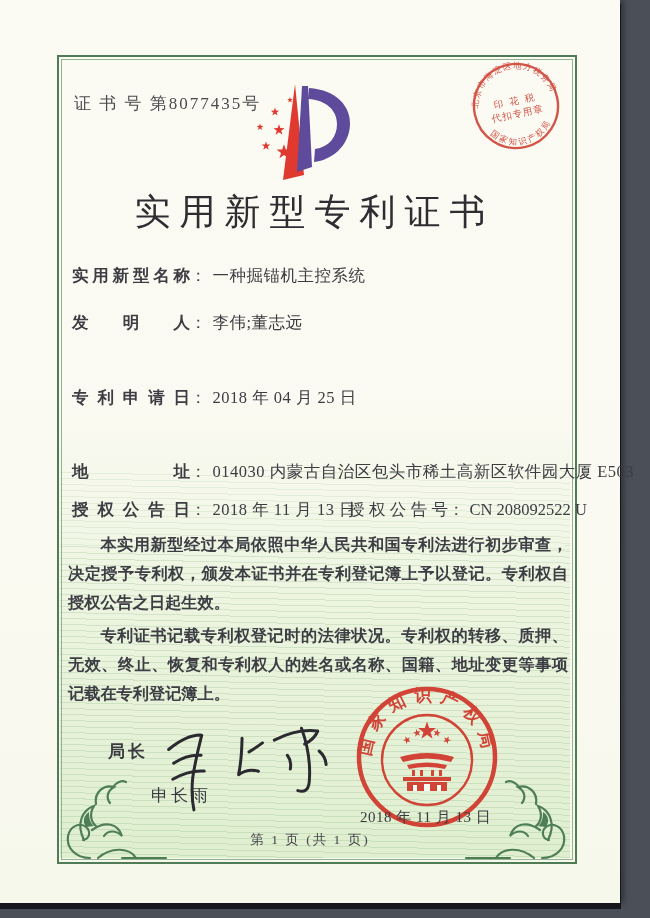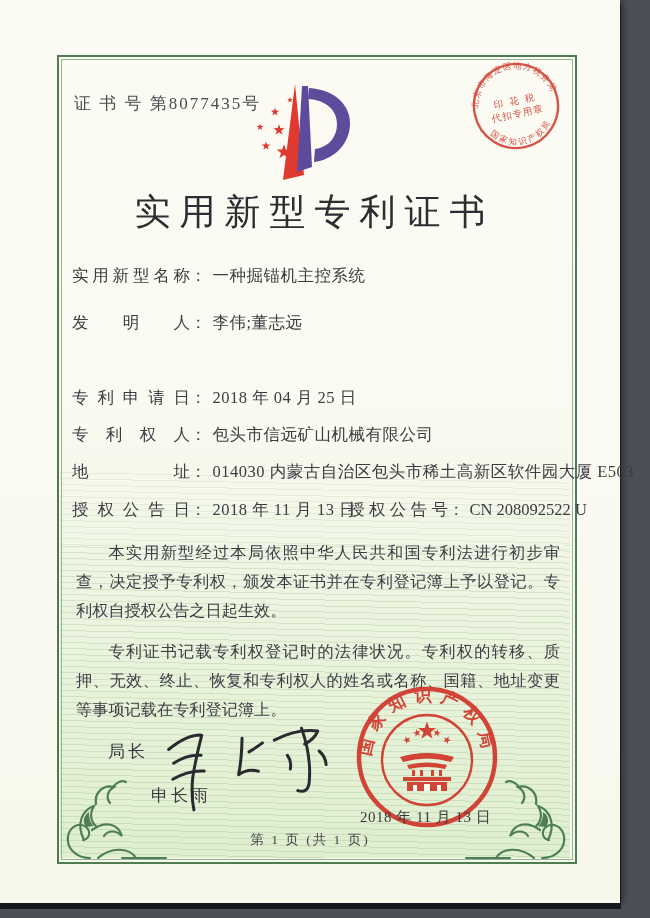--- a/index.html
+++ b/index.html
@@ -46,34 +46,34 @@
   }
   .logo{position:absolute;left:252px;top:80px;}
   .tax-stamp{
     position:absolute;left:468px;top:58px;transform:rotate(-12deg);opacity:.92;
   }
   .title{
     position:absolute;left:0;top:188px;width:620px;text-align:center;
     font-size:36px;color:#2d2d32;letter-spacing:9px;text-indent:9px;font-weight:400;
   }
   .row{position:absolute;left:72px;font-size:16.5px;color:#3c3c42;white-space:nowrap;}
-  .row .lbl{display:inline-block;width:118px;text-align:justify;text-align-last:justify;}
+  .row .lbl{display:inline-block;width:118px;text-align:justify;text-align-last:justify;font-weight:bold;}
   .row .colon{display:inline-block;margin-right:6px;}
   .row .val{letter-spacing:.5px;}
   .r1{top:265px}.r2{top:312px}.r3{top:350px}.r4{top:387px}
   .r5{top:424px}.r6{top:461px}.r7{top:499px}
   .row-grantno{position:absolute;left:348px;top:499px;font-size:16.5px;color:#3c3c42;white-space:nowrap;}
   .row-grantno .lbl{display:inline-block;width:100px;text-align:justify;text-align-last:justify;}
   .row-grantno .colon{display:inline-block;margin-right:5px;}
   .body-text{
     position:absolute;left:64px;top:527px;width:508px;
     font-size:16.2px;line-height:29px;color:#3d3d44;text-align:justify;
   }
-  .body-text p{margin:12px;text-indent:2em;}
-  .director-label{position:absolute;left:108px;top:740px;font-size:17px;color:#3a3a40;letter-spacing:3px;}
+  .body-text p{margin:4px;text-indent:2em;font-weight:bold;}
+  .director-label{position:absolute;left:108px;top:740px;font-size:17px;color:#3a3a40;letter-spacing:3px;font-weight:bold;}
   .director-name{position:absolute;left:108px;top:784px;font-size:17px;color:#3a3a40;letter-spacing:3px;padding-left:43px;}
   .signature{position:absolute;left:158px;top:712px;transform:rotate(-4deg);}
   .office-seal{position:absolute;left:350px;top:680px;}
   .seal-date{position:absolute;left:360px;top:808px;font-size:15px;color:#3a3a3e;letter-spacing:.5px;}
   .footer{position:absolute;left:0;top:831px;width:620px;text-align:center;font-size:13.5px;color:#45454b;letter-spacing:2px;}
   .ornament{position:absolute;z-index:3;}
   .orn-left{left:56px;top:780px;}
   .orn-right{left:464px;top:780px;transform:scaleX(-1);}
 </style>
 </head>
@@ -153,23 +153,20 @@
       <div class="title">实用新型专利证书</div>
 
       <div class="row r1">
         <span class="lbl">实用新型名称</span><span class="colon">：</span><span class="val">一种掘锚机主控系统</span>
       </div>
       <div class="row r2">
         <span class="lbl">发明人</span><span class="colon">：</span><span class="val">李伟;董志远</span>
       </div>
       <div class="row r4">
         <span class="lbl">专利申请日</span><span class="colon">：</span><span class="val">2018 年 04 月 25 日</span>
-      </div>
-      <div class="row r5">
-        <span class="lbl">专利权人</span><span class="colon">：</span><span class="val">包头市信远矿山机械有限公司</span>
       </div>
       <div class="row r6">
         <span class="lbl">地址</span><span class="colon">：</span><span class="val">014030 内蒙古自治区包头市稀土高新区软件园大厦 E503</span>
       </div>
       <div class="row r7">
         <span class="lbl">授权公告日</span><span class="colon">：</span><span class="val">2018 年 11 月 13 日</span>
       </div>
       <div class="row-grantno">
         <span class="lbl">授权公告号</span><span class="colon">：</span><span class="val">CN 208092522 U</span>
       </div>

